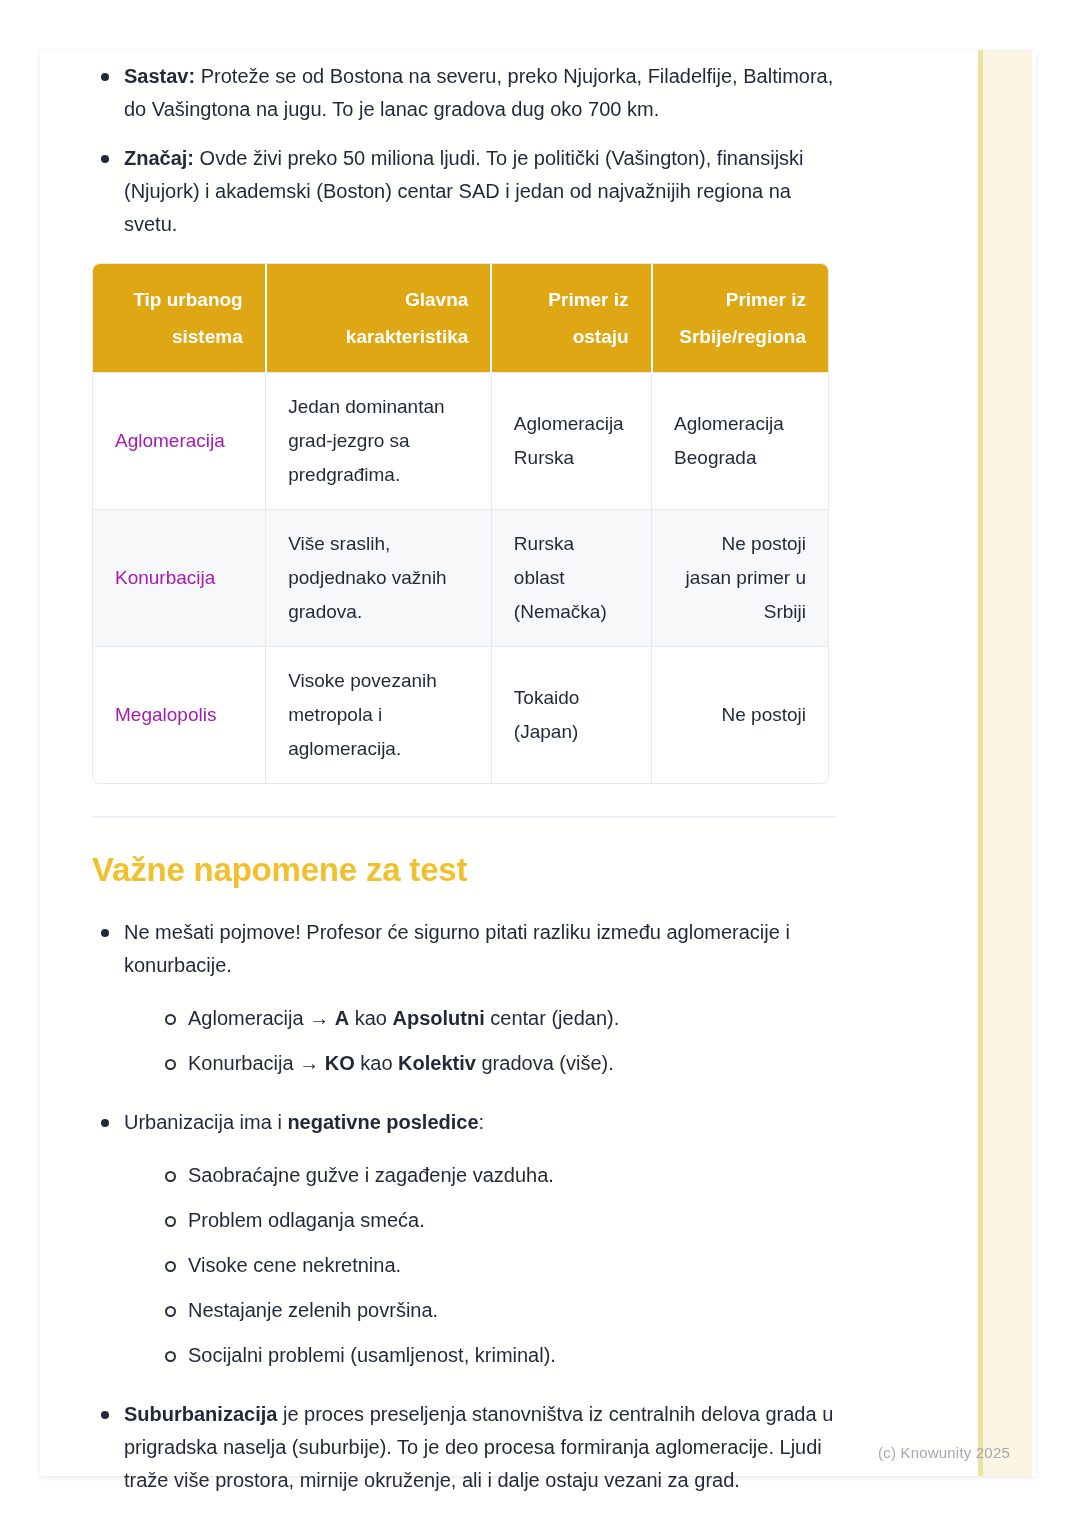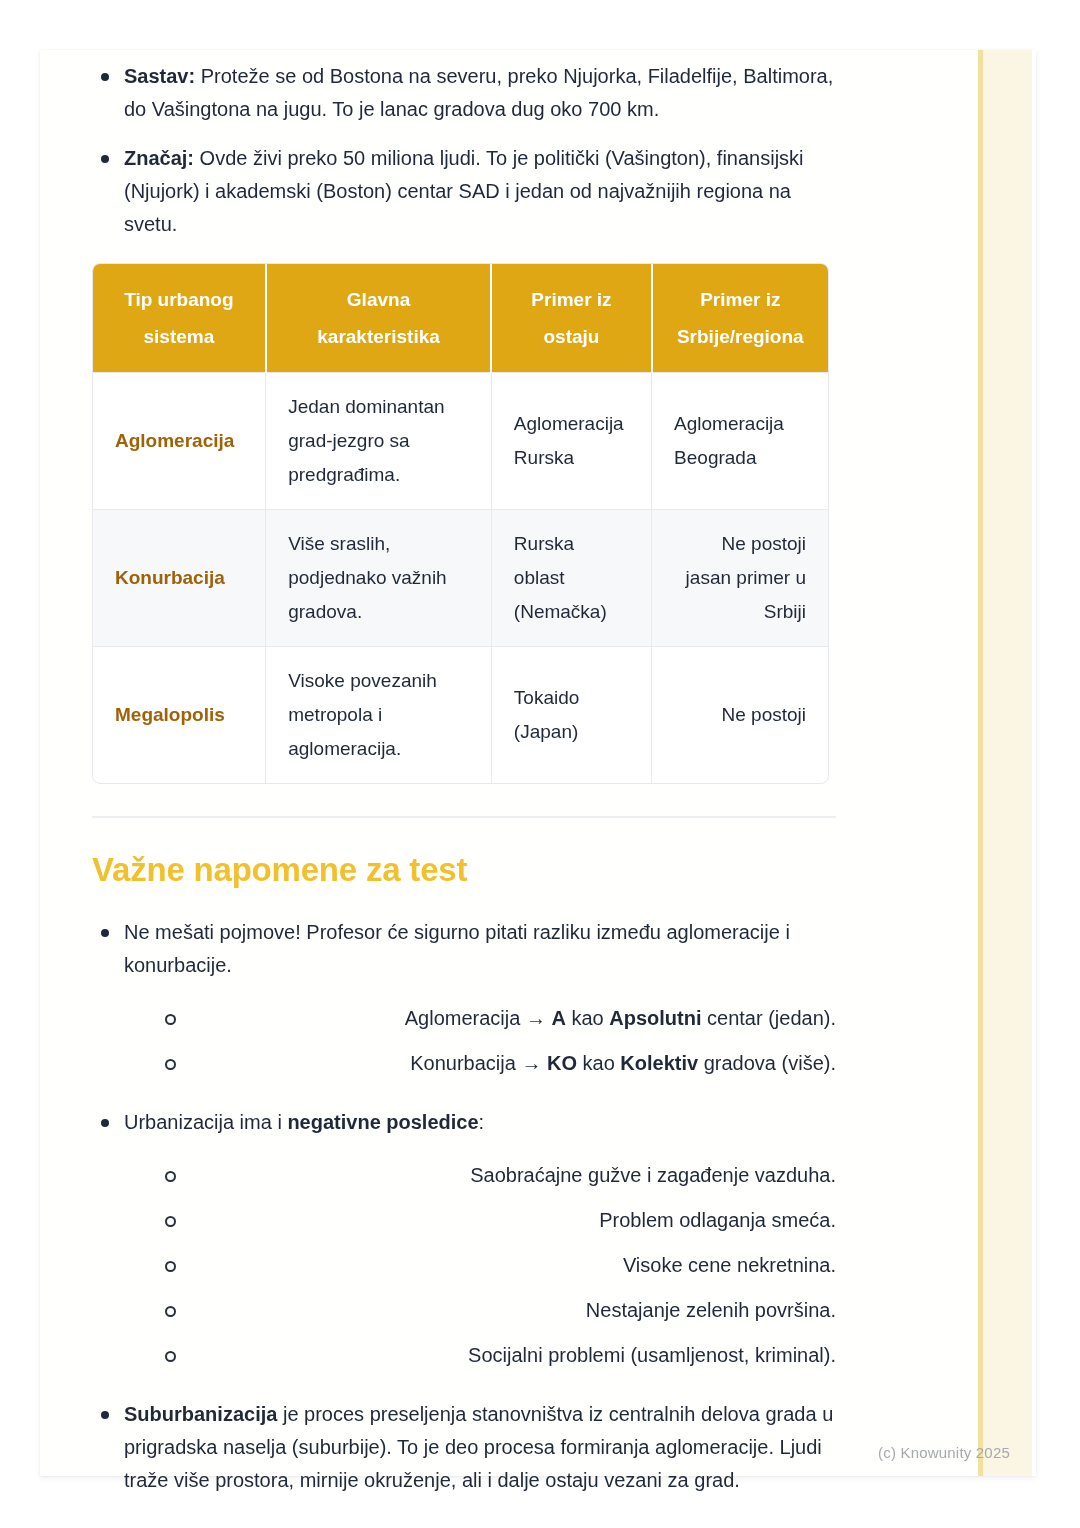--- a/index.html
+++ b/index.html
@@ -39,46 +39,46 @@
     position:relative;padding-left:32px;margin-bottom:16px;
     font-size:20px;line-height:33px;color:var(--text);
   }
   .li1 > .dot{
     position:absolute;left:9px;top:13px;width:8px;height:8px;
     border-radius:50%;background:#1F2937;
   }
   .sublist{margin:20px 0 26px 32px;padding:0;list-style:none;}
   .li2{
     position:relative;padding-left:32px;margin-bottom:12px;
-    font-size:20px;line-height:33px;color:var(--text);text-align:right;
+    font-size:20px;line-height:33px;color:var(--text);
   }
   .li2 > .circ{
     position:absolute;left:9px;top:12px;width:7px;height:7px;
     border:2px solid #28303C;border-radius:50%;background:transparent;
   }
   .b{font-weight:bold;}
   .it{text-align:right;}
   
   .table-wrap{
     margin-top:22px;width:735px;border:1px solid var(--border);
     border-radius:8px;overflow:hidden;background:#fff;
   }
   table{border-collapse:collapse;width:100%;font-size:19px;table-layout:fixed;}
   thead th{
-    background:var(--gold);color:#ffffff;text-align:center;font-weight:bold;
+    background:var(--gold);color:#ffffff;text-align:right;font-weight:bold;
     padding:17px 22px;line-height:37px;vertical-align:middle;
     border-left:2px solid #ffffff;
   }
   thead th:first-child{border-left:none;}
   tbody td{
     padding:17px 22px;line-height:34px;vertical-align:middle;
     border-top:1px solid var(--border);border-left:1px solid var(--border);
     color:var(--text);background:transparent;
   }
-  tbody td:first-child{border-left:none;font-weight:bold;color:#a16207;}
+  tbody td:first-child{border-left:none;font-weight:normal;color:#a21caf;}
   tbody tr.alt td{background:var(--alt-row);}
   
   .divider{
     height:2px;background:#ECEEF1;border:none;margin:32px 0 0 0;width:744px;
   }
   .section-title{
     margin:34px 0 0 0;font-size:33px;line-height:36px;font-weight:bold;
     color:var(--heading-gold);letter-spacing:-.2px;
   }
   .notes-list{margin-top:28px;}

